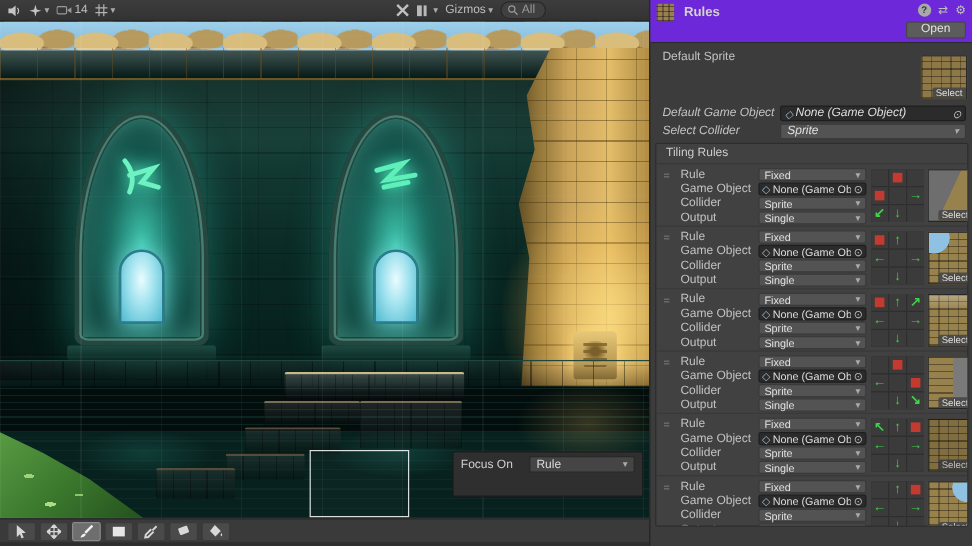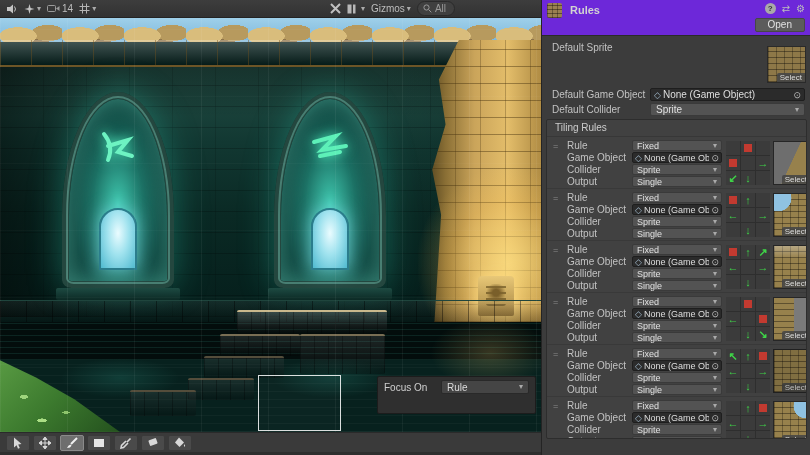--- a/index.html
+++ b/index.html
@@ -161,21 +161,21 @@
   .lbl { color:#c2c2c2; }
   .default-sprite-label { position:absolute; left:10px; top:42px; }
   .default-sprite-thumb { position:absolute; right:4px; top:46px; width:39px; height:37px;
     background:#8e7848;
     background-image:repeating-linear-gradient(0deg, rgba(0,0,0,.38) 0 1px, rgba(0,0,0,0) 1px 6px),
       repeating-linear-gradient(90deg, rgba(0,0,0,.28) 0 1px, rgba(0,0,0,0) 1px 8px);
     border:1px solid #2a2a2a; }
   .sel-tag { position:absolute; right:0; bottom:0; background:rgba(70,70,70,.9); color:#ddd;
     font-size:8px; padding:0 3px; border-radius:2px 0 0 0;margin-left:43px; }
 
-  .field-row { position:absolute; left:0; width:269px; height:14px; }
+  .field-row { position:absolute; left:0; width:269px; height:14px;font-style:italic; }
   .field-row .lbl { position:absolute; left:10px; top:1px; }
   .obj-field { position:absolute; left:108px; top:0; width:155px; height:13px;
     background:#2b2b2b; border:1px solid #1e1e1e; border-radius:2px;
     display:flex; align-items:center; padding:0 3px; gap:2px; color:#dedede; }
   .obj-field .objicon { color:#9fb6c8; font-size:9px; }
   .obj-field .objtext { white-space:nowrap; overflow:hidden; flex:1; }
   .obj-field .picker { color:#bdbdbd; font-size:9px; }
   .dd { position:absolute; left:108px; top:0; width:155px; height:13px; background:#535353;
     border:1px solid #3a3a3a; border-radius:2px; display:flex; align-items:center;
     padding:0 5px; color:#e0e0e0; }
@@ -411,21 +411,21 @@
 
     <div class="field-row" style="top:88px;">
       <span class="lbl">Default Game Object</span>
       <span class="obj-field">
         <span class="objicon">◇</span>
         <span class="objtext">None (Game Object)</span>
         <span class="picker">⊙</span>
       </span>
     </div>
     <div class="field-row" style="top:103px;">
-      <span class="lbl">Default Collider</span>
+      <span class="lbl">Select Collider</span>
       <span class="dd">
         <span>Sprite</span>
         <span class="caret">▾</span>
       </span>
     </div>
 
     <div class="tiling-box">
       <div class="tiling-title">Tiling Rules</div>
       <div class="rules-list">
   <div class="rule-entry">

